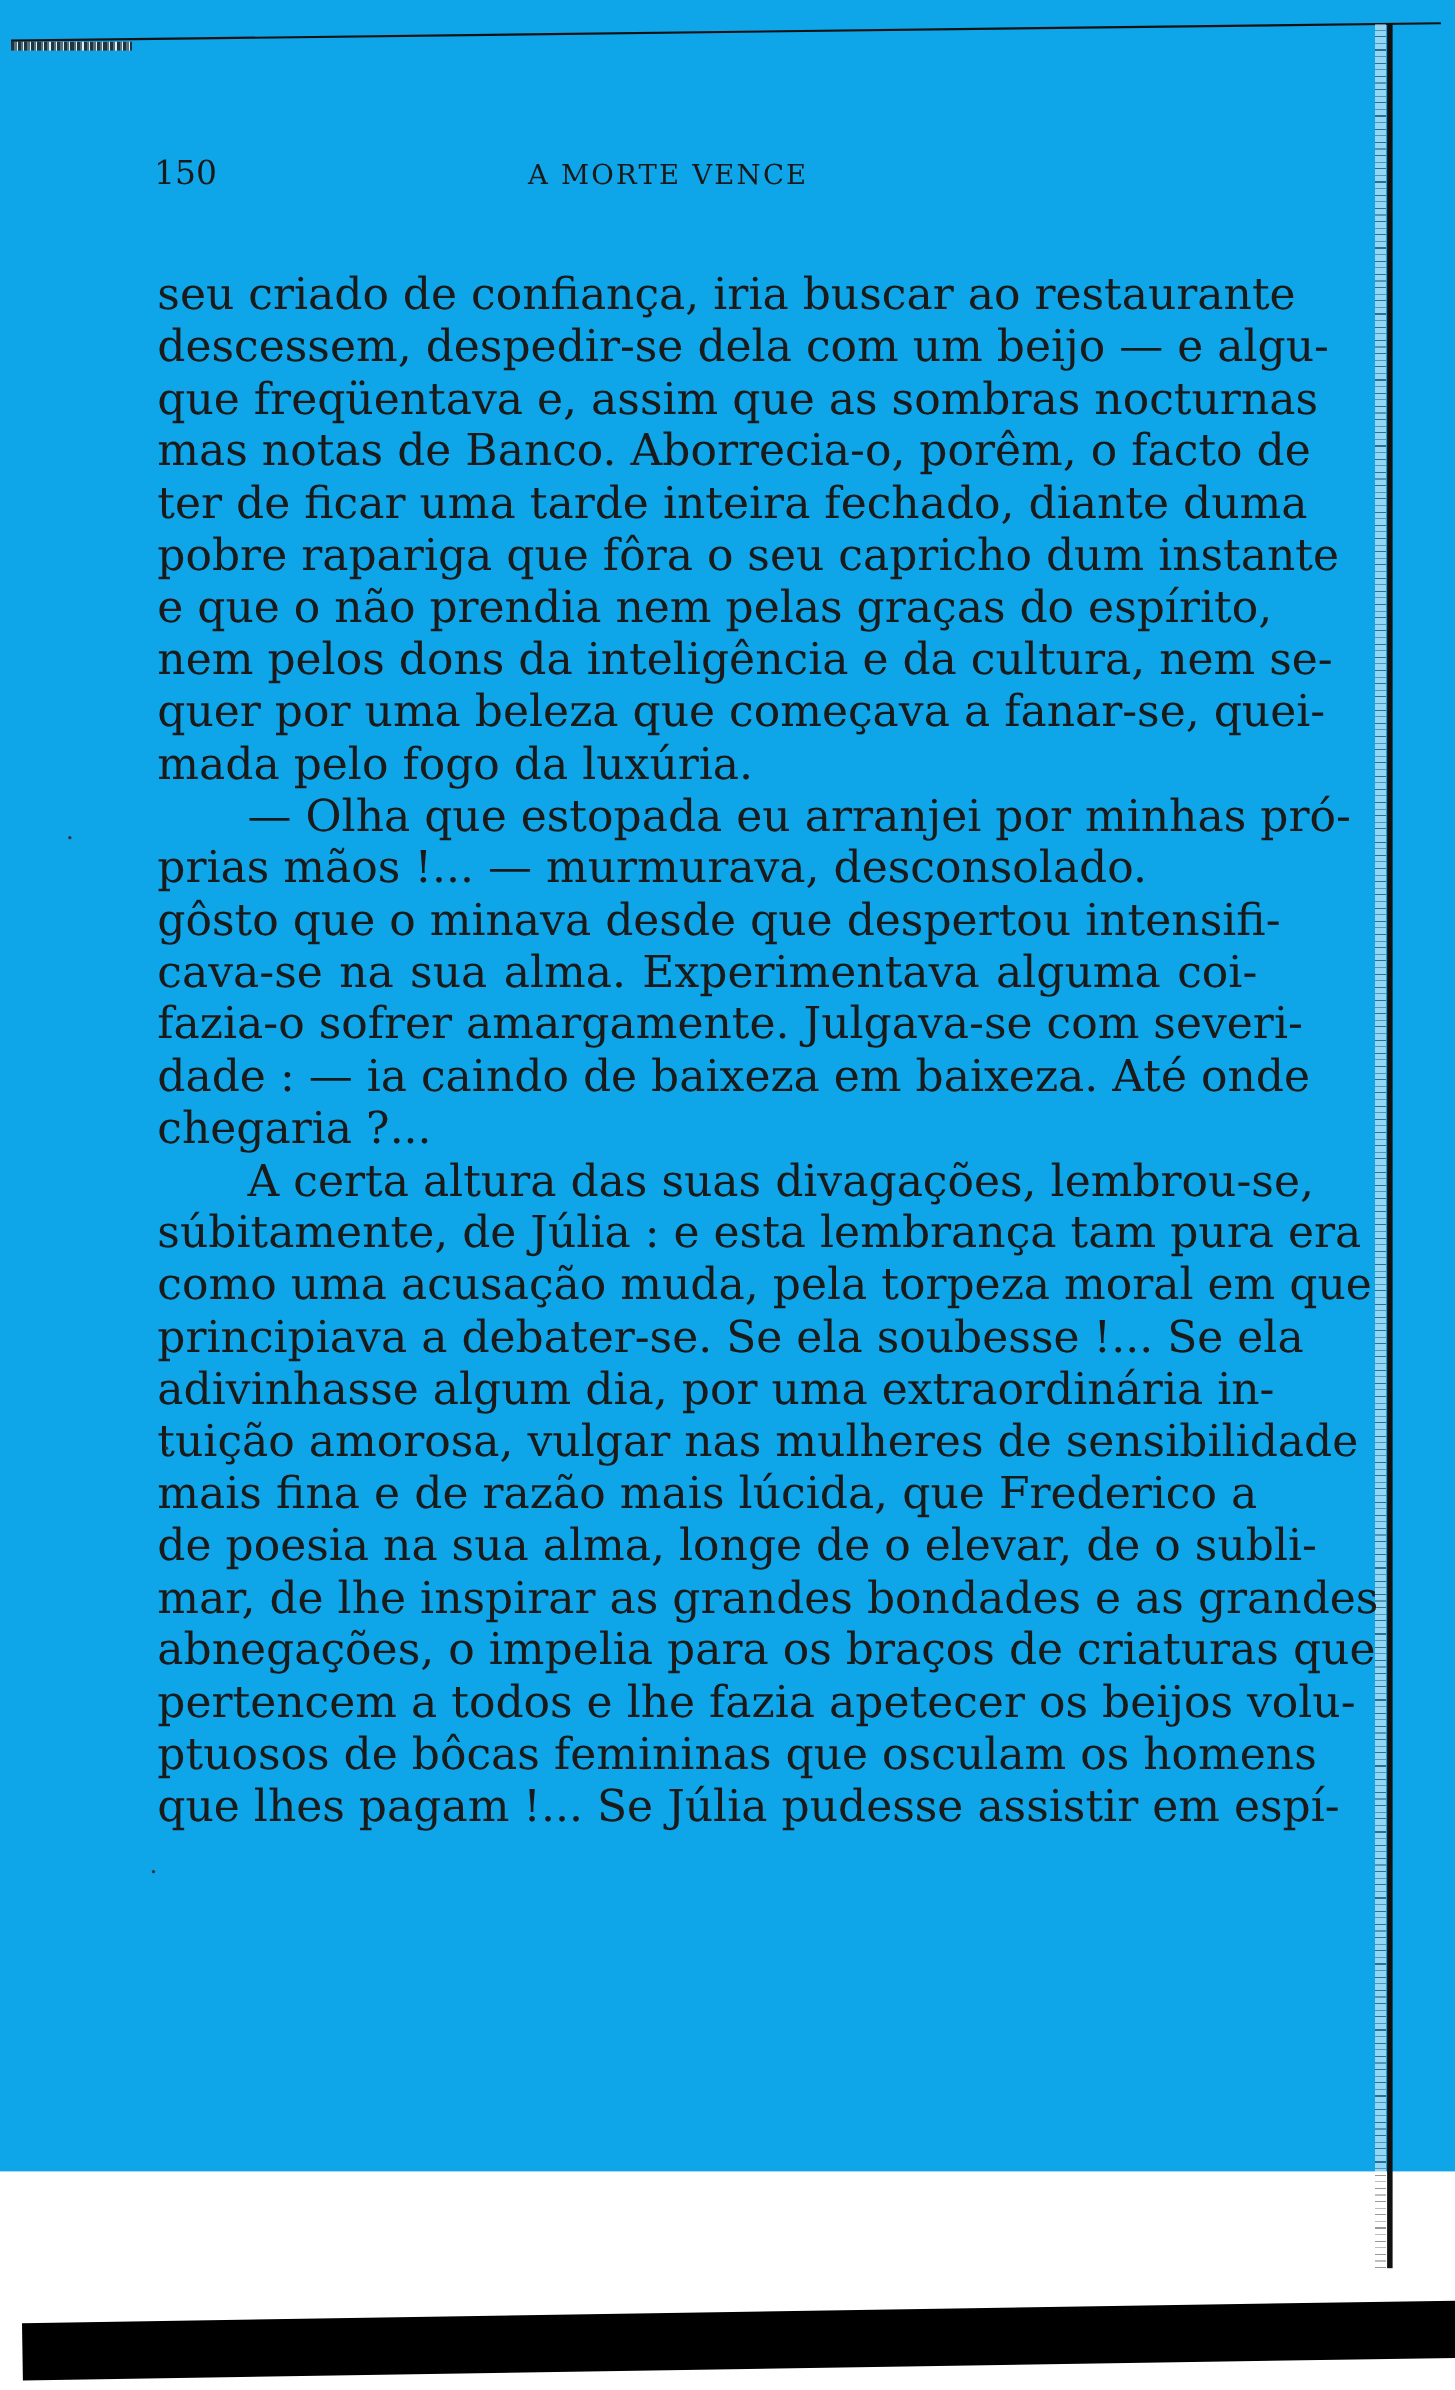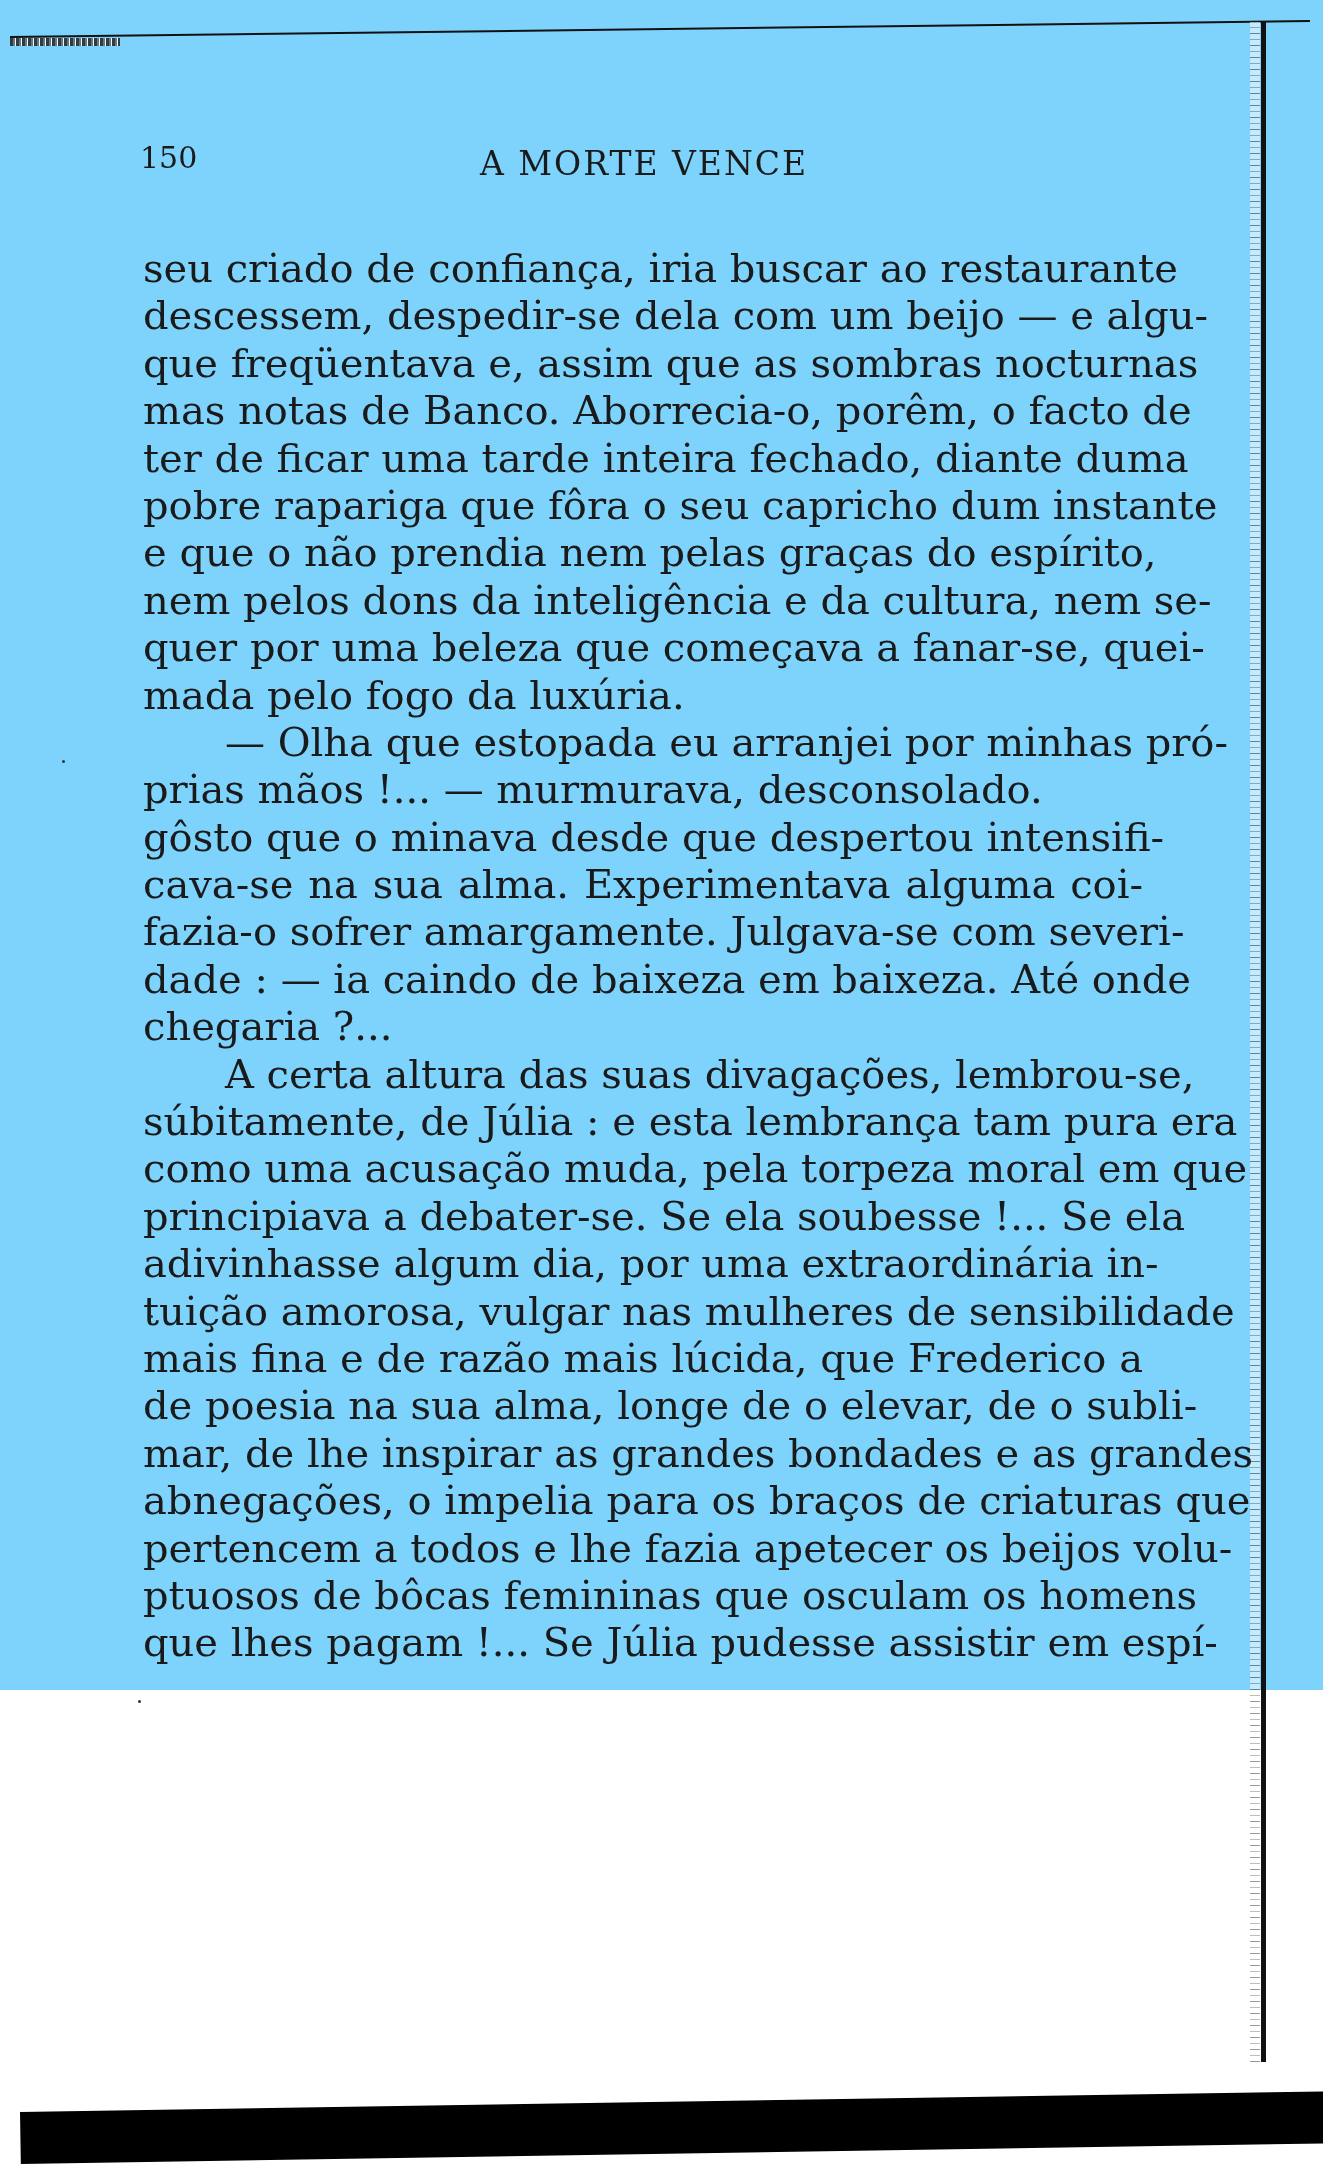--- a/index.html
+++ b/index.html
@@ -1,25 +1,25 @@
 <!DOCTYPE html>
 <html><head>
   <meta charset="utf-8">
   <style>
     html, body { margin: 0; padding: 0; background: #ffffff; }
     body { width: 1323px; height: 2173px; position: relative; overflow: hidden; }
-    .page { position: absolute; left: 0; top: 0; width: 1323px; height: 1690px; background: #7dd3fc; }
+    .page { position: absolute; left: 0; top: 0; width: 1323px; height: 1974px; background: #0ea5e9; }
     .top-edge { position: absolute; left: 10px; top: 36px; width: 1300px; height: 2px; background: #111; transform: rotate(-0.7deg); transform-origin: left center; }
     .top-edge-smudge { position: absolute; left: 10px; top: 38px; width: 110px; height: 8px; background: repeating-linear-gradient(90deg, #222 0 3px, #666 3px 5px, #fff 5px 6px); opacity: .85; }
     .right-rule { position: absolute; left: 1261px; top: 22px; width: 5px; height: 2040px; background: #111; }
     .right-shadow { position: absolute; left: 1250px; top: 22px; width: 10px; height: 2040px; background: repeating-linear-gradient(180deg, #fff 0 5px, #888 5px 6px, #fff 6px 11px, #444 11px 12px); opacity: .55; }
     .bottom-bar { position: absolute; left: 20px; top: 2112px; width: 1310px; height: 52px; background: #000; transform: rotate(-0.9deg); transform-origin: left top; }
     .running-head { position: absolute; left: 140px; top: 140px; width: 1000px; height: 40px; font-family: "DejaVu Serif", serif; color: #1a1a1a; }
     .page-number { position: absolute; left: 0; top: 0; font-size: 30px; }
-    .book-title { position: absolute; left: 340px; top: 4px; font-size: 33px; letter-spacing: 2px; }
+    .book-title { position: absolute; left: 340px; top: 4px; font-size: 25px; letter-spacing: 2px; }
     .body-text { position: absolute; left: 143px; top: 245px; width: 1000px; font-family: "DejaVu Serif", serif; font-size: 40px; line-height: 47.4px; color: #1a1a1a; }
     .line { white-space: nowrap; text-align: justify; text-align-last: justify; display: block; height: 47.4px; }
     .line.last { text-align-last: left; }
     .line.indent { padding-left: 82px; }
     .margin-mark { position: absolute; width: 3px; height: 3px; background: #333; border-radius: 50%; }
   </style>
 </head>
 <body>
 
 <div class="page">

